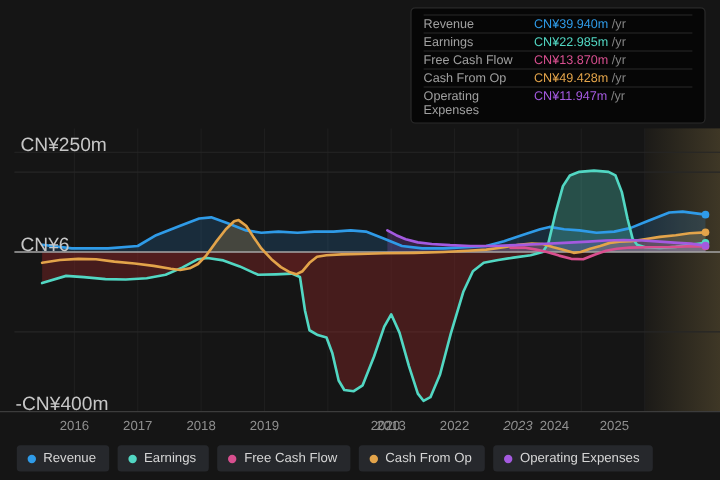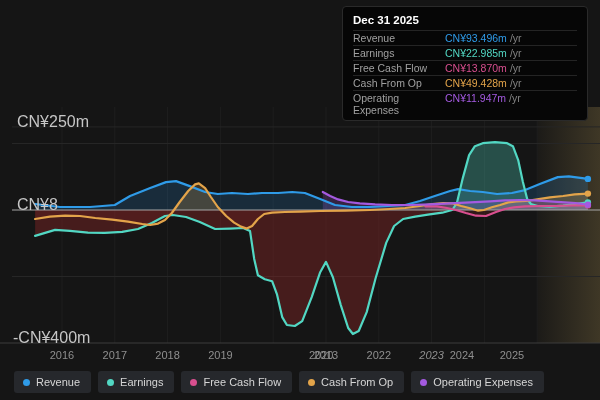--- a/index.html
+++ b/index.html
@@ -72,42 +72,41 @@
       <path d="M322.8 192.0 L330.2 196.0 L338.1 199.4 L348.2 202.0 L359.8 203.3 L375.1 204.3 L392.0 205.0 L410.0 205.0 L430.0 204.3 L450.1 203.3 L470.1 202.4 L490.2 201.4 L505.0 200.4 L519.8 200.0 L535.1 200.4 L549.9 201.4 L564.7 202.4 L575.7 203.0 L587.9 204.7" fill="none" stroke="#a45ae0" stroke-width="2.2" stroke-linejoin="round" stroke-linecap="round"></path>
       <circle cx="587.9" cy="178.9" r="3.2" fill="#2f9be8"></circle>
       <circle cx="587.9" cy="202.4" r="3.2" fill="#52d7c3"></circle>
       <circle cx="587.9" cy="193.6" r="3.2" fill="#e3a44a"></circle>
       <circle cx="587.9" cy="205.4" r="3.2" fill="#d84f8f"></circle>
       <circle cx="587.9" cy="204.7" r="3.2" fill="#a45ae0"></circle>
     </svg>
 
   <div id="y-axis">
       <div class="y-label" style="left: 17px; top: 112.875px;">CN¥250m</div>
-      <div class="y-label" style="left: 17px; top: 196px;">CN¥8</div>
+      <div class="y-label" style="left: 17px; top: 196px;">CN¥6</div>
       <div class="y-label" style="left: 13px; top: 329px;">-CN¥400m</div>
     </div>
   <div id="x-axis">
       <div class="x-label" style="left: 44px;">2016</div>
       <div class="x-label" style="left: 96.8px;">2017</div>
       <div class="x-label" style="left: 149.6px;">2018</div>
       <div class="x-label" style="left: 202.4px;">2019</div>
       <div class="x-label" style="left: 255.2px; margin-left: 48px;">2020</div>
       <div class="x-label" style="left: 308px;">2013</div>
       <div class="x-label" style="left: 360.8px;">2022</div>
       <div class="x-label" style="left: 413.6px; font-style: italic;">2023</div>
       <div class="x-label" style="left: 444px;">2024</div>
       <div class="x-label" style="left: 494px;">2025</div>
     </div>
 
   <div class="tooltip">
-    <div class="tt-title">Dec 31 2025</div>
     <div id="tt-rows">
         <div class="tt-row">
           <span class="tt-label">Revenue</span>
-          <span class="tt-value" style="color: rgb(47, 155, 232);">CN¥93.496m</span>
+          <span class="tt-value" style="color: rgb(47, 155, 232);">CN¥39.940m</span>
           <span class="tt-suffix">/yr</span>
         </div>
         <div class="tt-row">
           <span class="tt-label">Earnings</span>
           <span class="tt-value" style="color: rgb(82, 215, 195);">CN¥22.985m</span>
           <span class="tt-suffix">/yr</span>
         </div>
         <div class="tt-row">
           <span class="tt-label">Free Cash Flow</span>
           <span class="tt-value" style="color: rgb(216, 79, 143);">CN¥13.870m</span>

